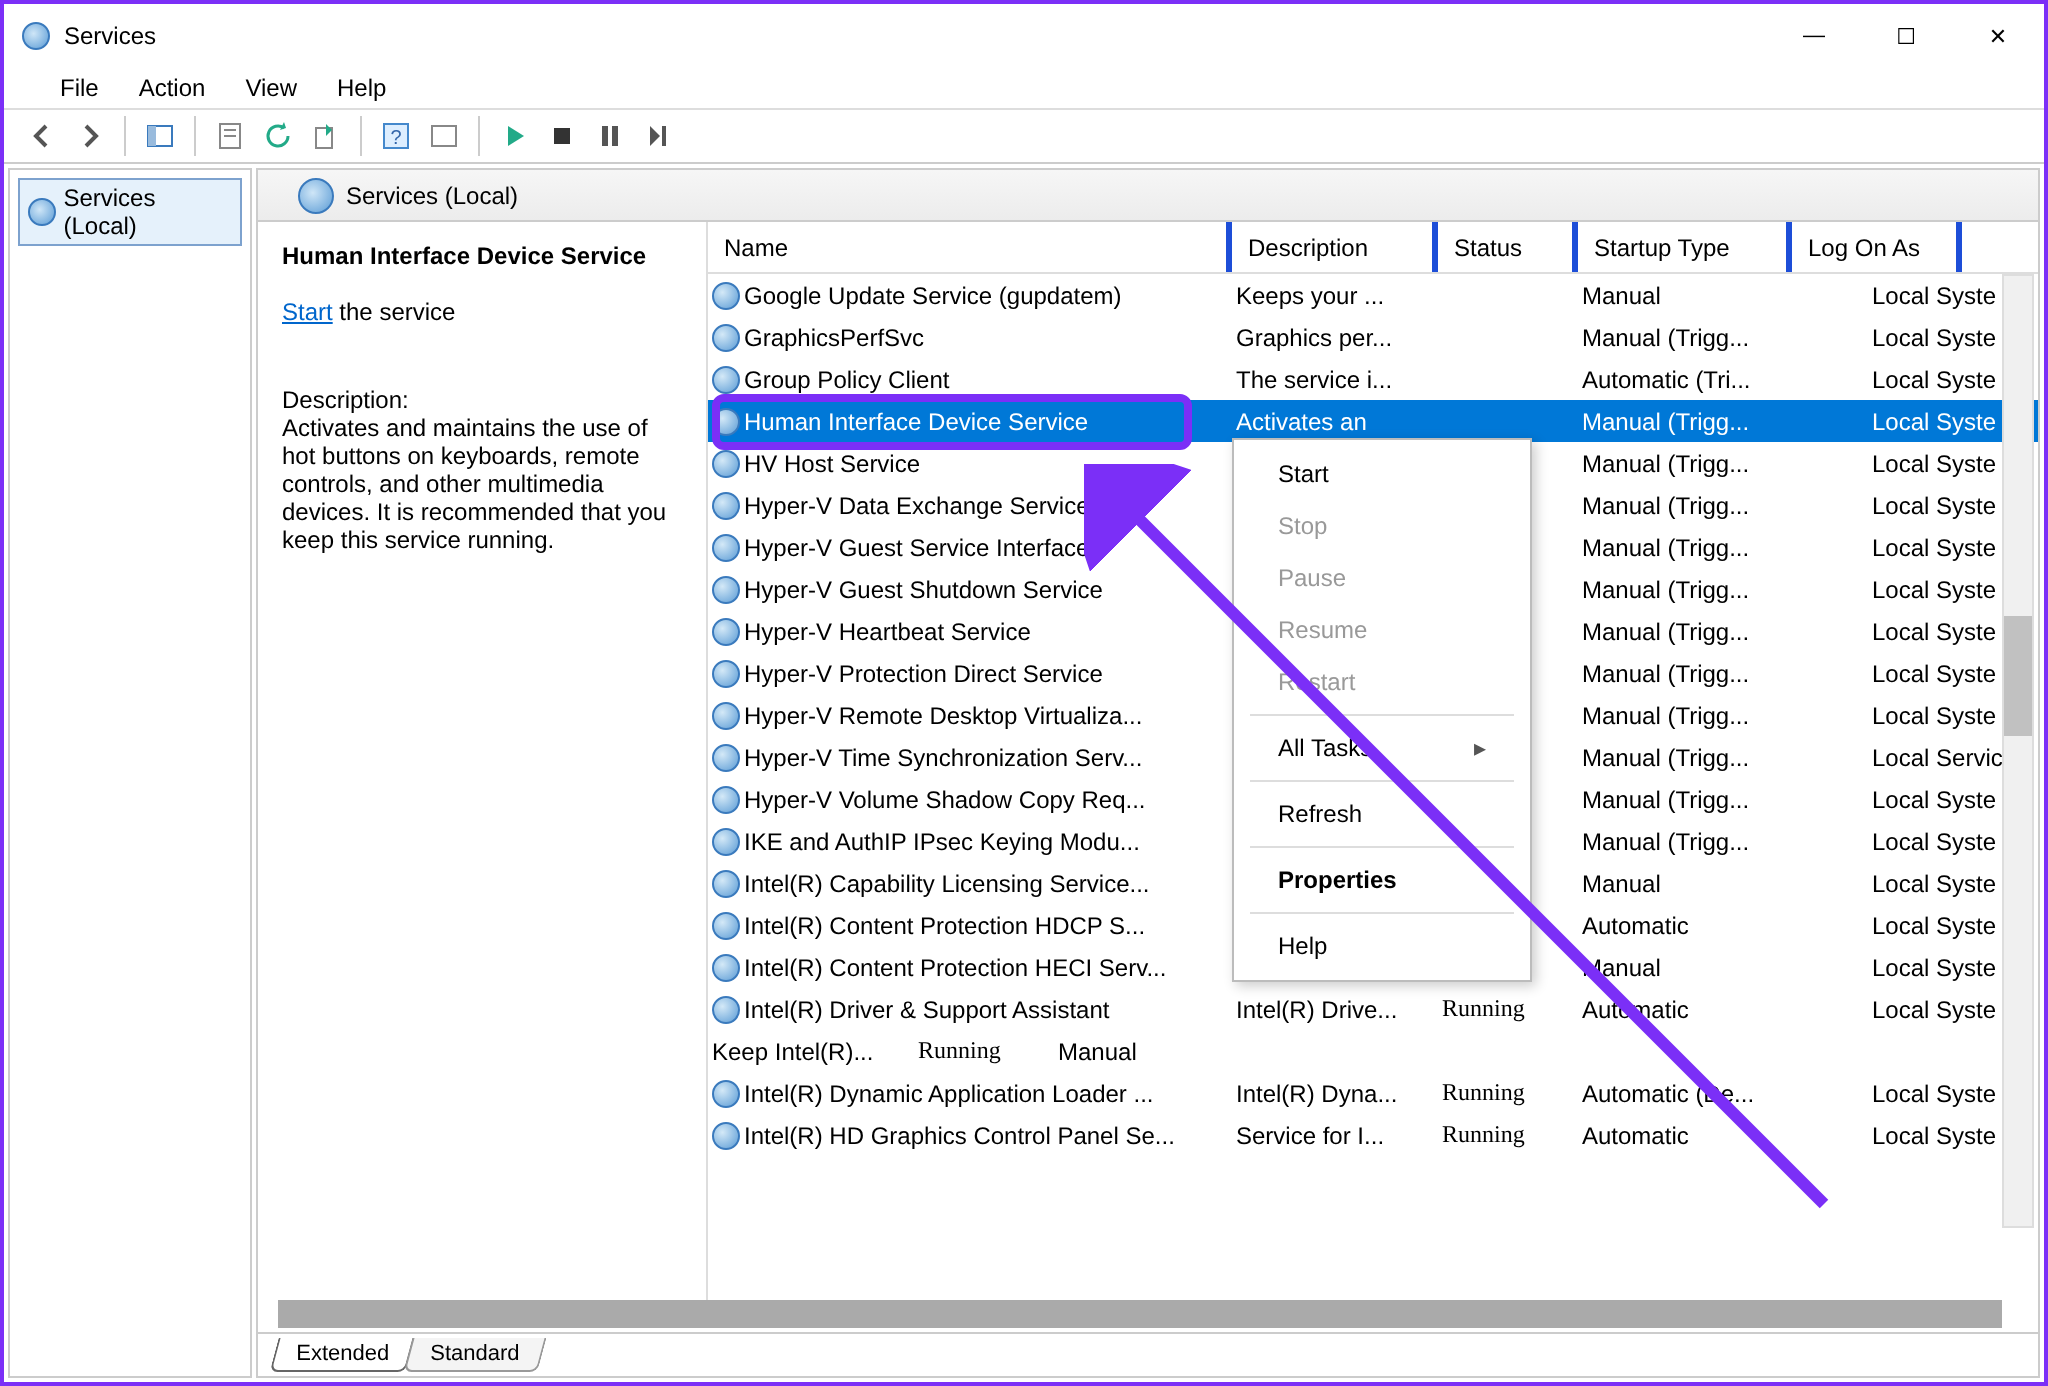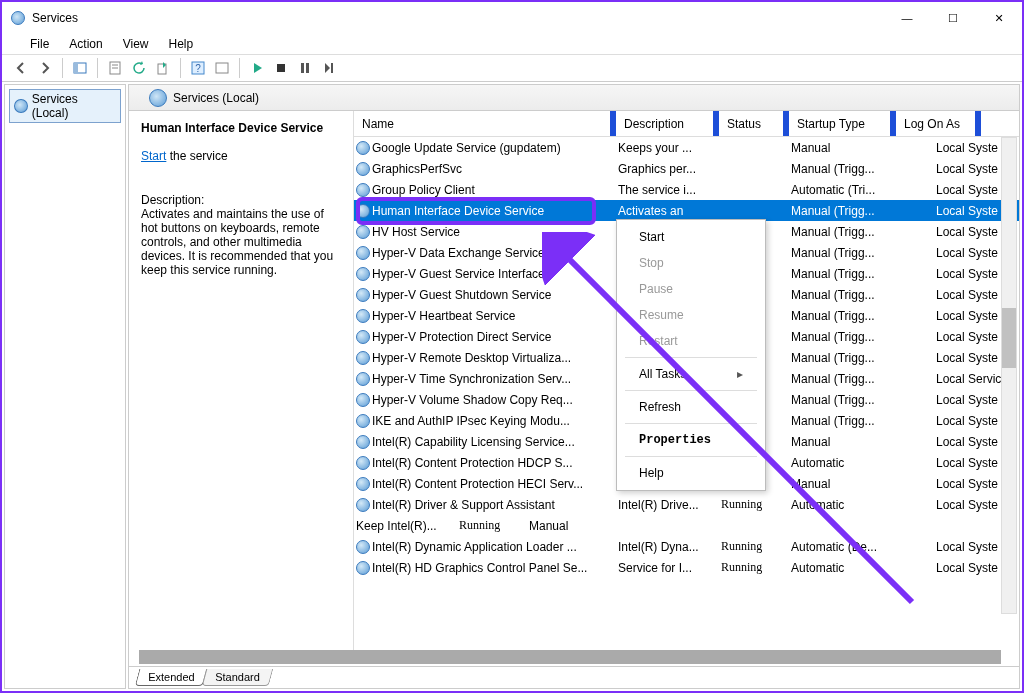--- a/index.html
+++ b/index.html
@@ -34,21 +34,21 @@
   .right-header .gear-icon { width: 18px; height: 18px; }
   .right-content { flex: 1; display: flex; }
   
   .detail-panel { width: 225px; border-right: 1px solid #ddd; padding: 10px 12px; }
   .detail-panel h3 { font-size: 12px; font-weight: bold; margin-bottom: 14px; }
   .detail-panel .start-link { color: #0066cc; text-decoration: underline; cursor: pointer; }
   .detail-panel .desc-label { margin-top: 30px; }
   
   .list-panel { flex: 1; display: flex; flex-direction: column; position: relative; }
   .col-headers { height: 26px; display: flex; border-bottom: 1px solid #ddd; }
-  .col-headers .ch { padding: 4px 8px; border-right: 6px solid #1d4ed8; font-weight: normal; font-size: 12px; display: flex; align-items: center; }
+  .col-headers .ch { padding: 4px 8px; border-right: 3px solid #1d4ed8; font-weight: normal; font-size: 12px; display: flex; align-items: center; }
   .ch-name { width: 262px; }
   .ch-desc { width: 103px; }
   .ch-status { width: 70px; }
   .ch-startup { width: 107px; }
   .ch-logon { width: 85px; }
   
   .list-rows { flex: 1; overflow: hidden; position: relative; }
   .row { height: 21px; display: flex; align-items: center; white-space: nowrap; overflow: hidden; }
   .row .rc { padding: 0 2px; overflow: hidden; text-overflow: ellipsis; font-size: 12px; }
   .rc-name { width: 262px; display: flex; align-items: center; gap: 2px; padding-left: 6px; }
@@ -61,21 +61,21 @@
   .row.selected { background: #0078d7; color: #fff; }
   
   .highlight-box { position: absolute; border: 4px solid #7b2ff7; border-radius: 6px; pointer-events: none; }
   
   
   .context-menu { position: absolute; width: 150px; background: #fff; border: 1px solid #bcbcbc; box-shadow: 2px 2px 6px rgba(0,0,0,.2); padding: 4px 2px; font-size: 12px; }
   .context-menu .cm-item { padding: 6px 20px; }
   .context-menu .cm-item.disabled { color: #999; }
   .context-menu .cm-sep { border-top: 1px solid #ddd; margin: 3px 6px; }
   .context-menu .cm-item.alltasks::after { content: "▸"; float: right; color: #555; }
-  .context-menu .cm-item.bold { font-weight: bold; font-family: Liberation Mono, monospace; }
+  .context-menu .cm-item.bold { font-weight: bold; }
   
   
   .tabs-bottom { height: 22px; border-top: 1px solid #ccc; display: flex; align-items: center; padding-left: 8px; font-size: 11px; }
   .tabs-bottom .tab { padding: 2px 10px; border: 1px solid #999; border-top: none; border-radius: 0 0 4px 4px; background: #f4f4f4; margin-right: -1px; transform: skewX(-15deg); }
   .tabs-bottom .tab span { display: inline-block; transform: skewX(15deg); }
   .tabs-bottom .tab.active { background: #fff; border-color: #666; }
   
   .hscroll { height: 14px; background: #aaa; margin: 0 18px 2px 10px; }
   .vscroll { position: absolute; right: 2px; top: 26px; width: 16px; bottom: 36px; background: #f0f0f0; border: 1px solid #ddd; }
   .vscroll .thumb { position: absolute; left: 0; right: 0; top: 170px; height: 60px; background: #c1c1c1; }

